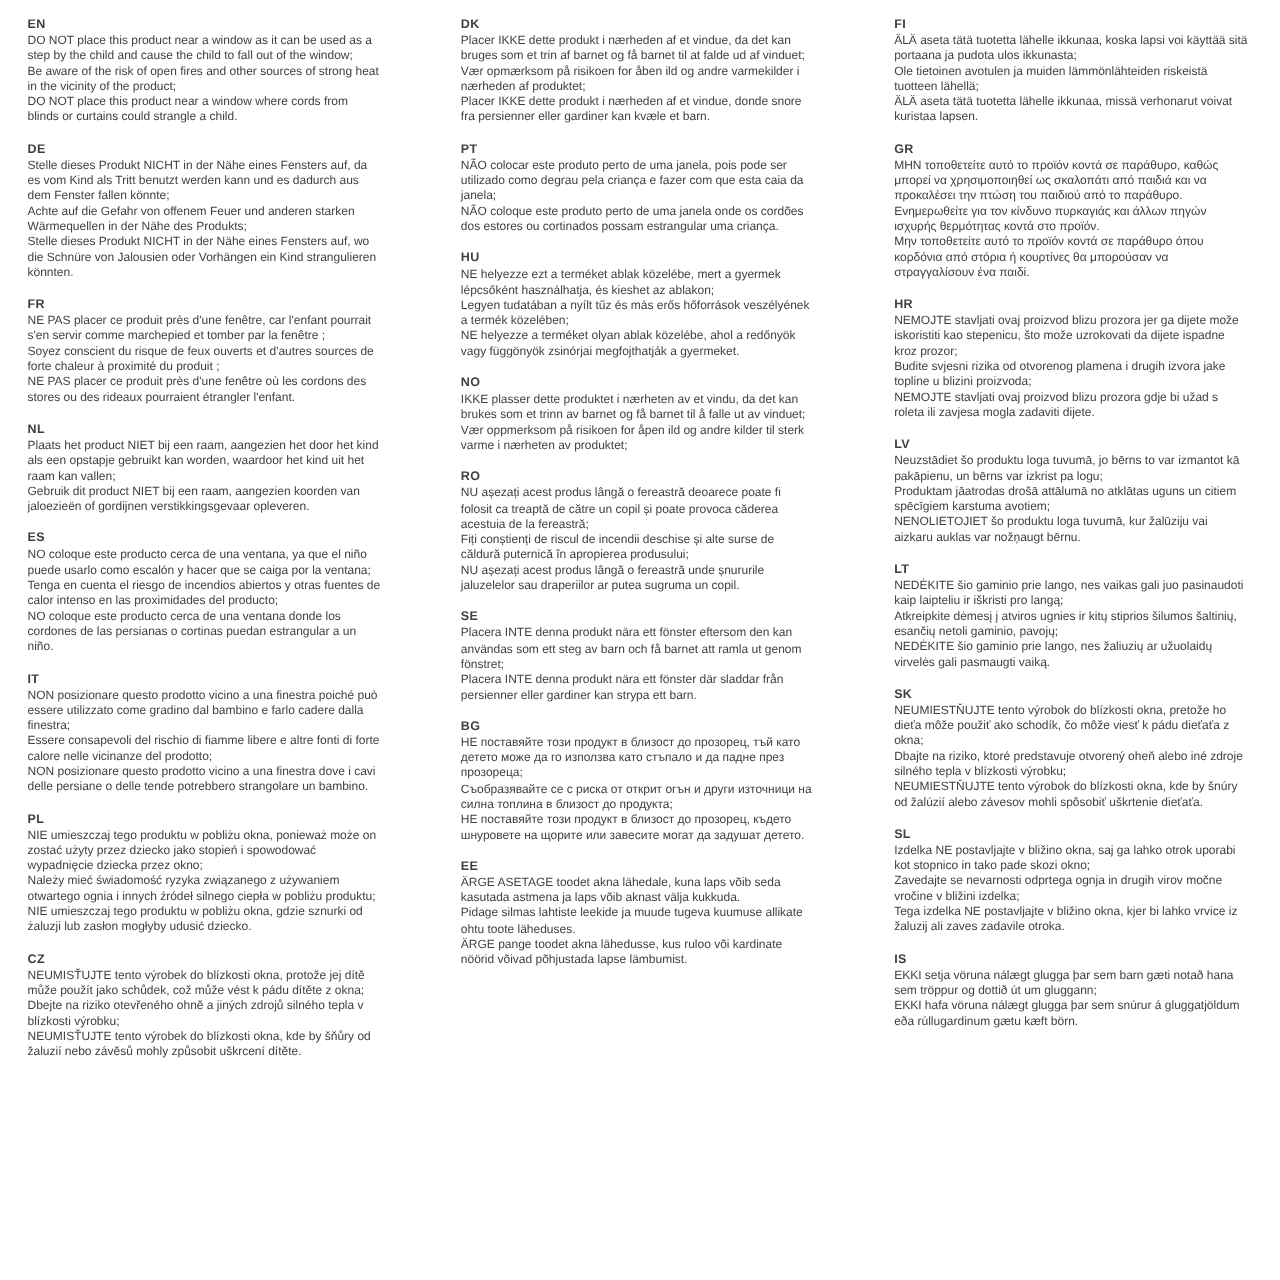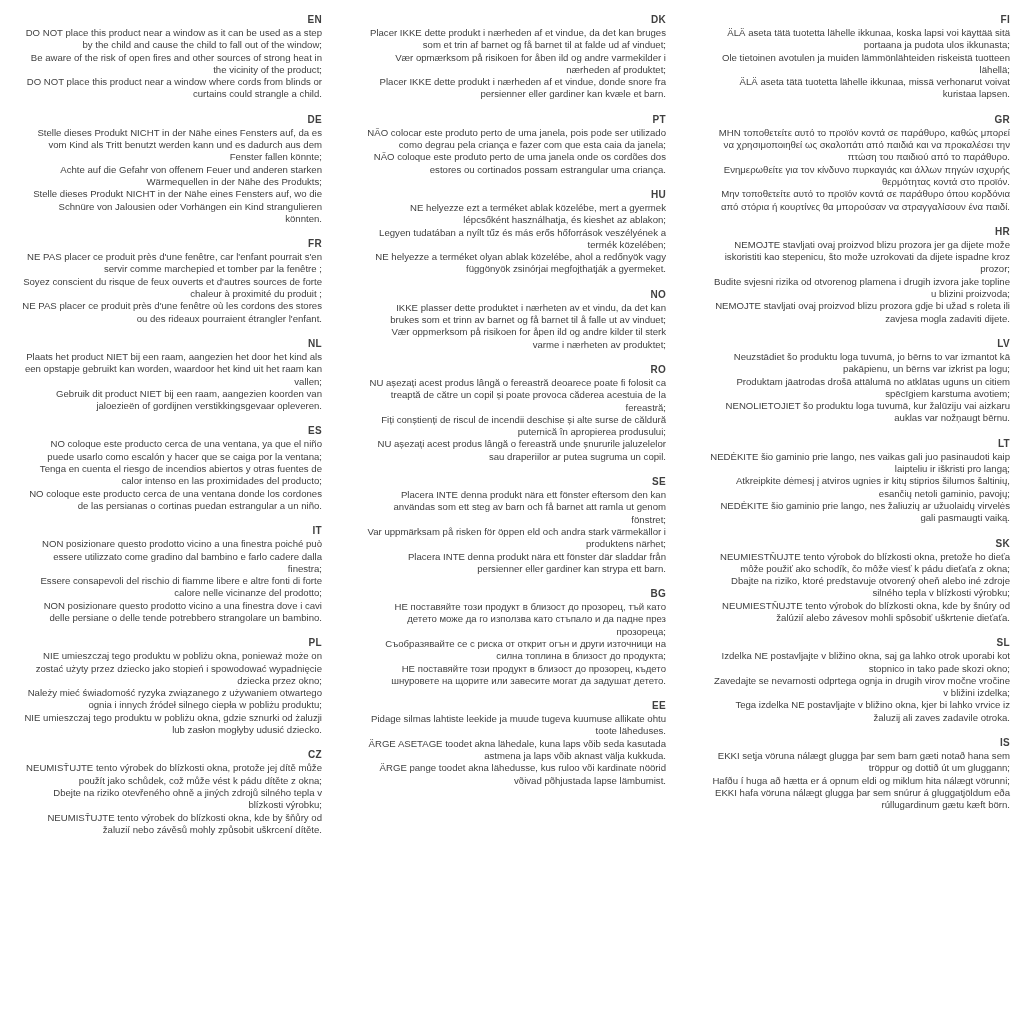--- a/index.html
+++ b/index.html
@@ -11,25 +11,24 @@
     width: 1024px;
     height: 1024px;
     overflow: hidden;
     font-family: "Liberation Sans", sans-serif;
     color: #3f3f3f;
     -webkit-font-smoothing: antialiased;
   }
   .page {
     display: grid;
     grid-template-columns: 1fr 1fr 1fr;
-    column-gap: 44px;
-    padding: 13px 14px 0 22px;
+    column-gap: 64px;
+    padding: 13px 26px 0 22px;
     box-sizing: border-box;
     width: 100%;
-    text-align: right;
   }
   .section {
     margin-bottom: 12px;
   }
   .lang-code {
     font-weight: bold;
     font-size: 10px;
     line-height: 13px;
     margin-bottom: 1px;
     letter-spacing: 0.3px;
@@ -118,33 +117,32 @@
       </div>
       <div class="section">
         <div class="lang-code">RO</div>
         <p class="warning">NU așezați acest produs lângă o fereastră deoarece poate fi folosit ca treaptă de către un copil și poate provoca căderea acestuia de la fereastră;</p>
         <p class="warning">Fiți conștienți de riscul de incendii deschise și alte surse de căldură puternică în apropierea produsului;</p>
         <p class="warning">NU așezați acest produs lângă o fereastră unde șnururile jaluzelelor sau draperiilor ar putea sugruma un copil.</p>
       </div>
       <div class="section">
         <div class="lang-code">SE</div>
         <p class="warning">Placera INTE denna produkt nära ett fönster eftersom den kan användas som ett steg av barn och få barnet att ramla ut genom fönstret;</p>
-        <p class="warning">Var uppmärksam på risken för öppen eld och andra stark värmekällor i produktens närhet;</p>
         <p class="warning">Placera INTE denna produkt nära ett fönster där sladdar från persienner eller gardiner kan strypa ett barn.</p>
       </div>
       <div class="section">
         <div class="lang-code">BG</div>
         <p class="warning">НЕ поставяйте този продукт в близост до прозорец, тъй като детето може да го използва като стъпало и да падне през прозореца;</p>
         <p class="warning">Съобразявайте се с риска от открит огън и други източници на силна топлина в близост до продукта;</p>
         <p class="warning">НЕ поставяйте този продукт в близост до прозорец, където шнуровете на щорите или завесите могат да задушат детето.</p>
       </div>
       <div class="section">
         <div class="lang-code">EE</div>
+        <p class="warning">ÄRGE ASETAGE toodet akna lähedale, kuna laps võib seda kasutada astmena ja laps võib aknast välja kukkuda.</p>
         <p class="warning">Pidage silmas lahtiste leekide ja muude tugeva kuumuse allikate ohtu toote läheduses.</p>
-        <p class="warning">ÄRGE ASETAGE toodet akna lähedale, kuna laps võib seda kasutada astmena ja laps võib aknast välja kukkuda.</p>
         <p class="warning">ÄRGE pange toodet akna lähedusse, kus ruloo või kardinate nöörid võivad põhjustada lapse lämbumist.</p>
       </div>
     </div>
   <div class="col">
       <div class="section">
         <div class="lang-code">FI</div>
         <p class="warning">ÄLÄ aseta tätä tuotetta lähelle ikkunaa, koska lapsi voi käyttää sitä portaana ja pudota ulos ikkunasta;</p>
         <p class="warning">Ole tietoinen avotulen ja muiden lämmönlähteiden riskeistä tuotteen lähellä;</p>
         <p class="warning">ÄLÄ aseta tätä tuotetta lähelle ikkunaa, missä verhonarut voivat kuristaa lapsen.</p>
       </div>
@@ -180,17 +178,16 @@
       </div>
       <div class="section">
         <div class="lang-code">SL</div>
         <p class="warning">Izdelka NE postavljajte v bližino okna, saj ga lahko otrok uporabi kot stopnico in tako pade skozi okno;</p>
         <p class="warning">Zavedajte se nevarnosti odprtega ognja in drugih virov močne vročine v bližini izdelka;</p>
         <p class="warning">Tega izdelka NE postavljajte v bližino okna, kjer bi lahko vrvice iz žaluzij ali zaves zadavile otroka.</p>
       </div>
       <div class="section">
         <div class="lang-code">IS</div>
         <p class="warning">EKKI setja vöruna nálægt glugga þar sem barn gæti notað hana sem tröppur og dottið út um gluggann;</p>
-        <p class="warning">Hafðu í huga að hætta er á opnum eldi og miklum hita nálægt vörunni;</p>
         <p class="warning">EKKI hafa vöruna nálægt glugga þar sem snúrur á gluggatjöldum eða rúllugardinum gætu kæft börn.</p>
       </div>
     </div>
 </div>
 
 </body></html>

